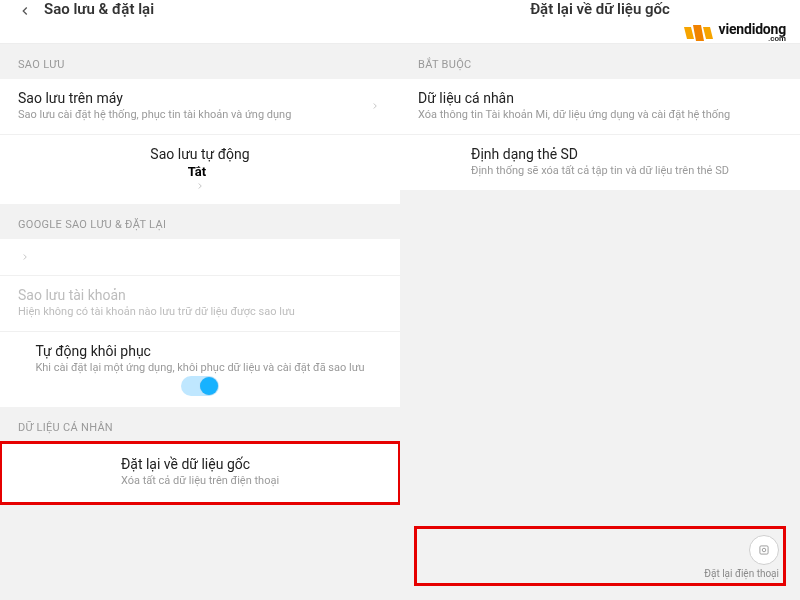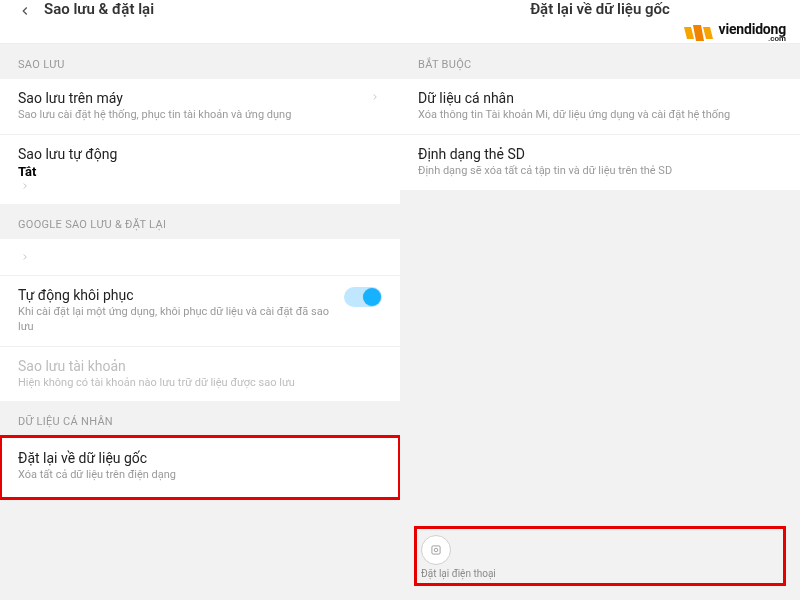--- a/index.html
+++ b/index.html
@@ -56,21 +56,21 @@
     text-transform: uppercase;
   }
   .group {
     background: #ffffff;
   }
   .item {
     padding: 11px 18px;
     background: #ffffff;
     border-bottom: 1px solid #f0f0f0;
     display: flex;
-    align-items: flex-start;
+    align-items: center;
     position: relative;
   }
   .item:last-child { border-bottom: 0; flex-direction: column; }
   .item-text {
     flex: 1;
     min-width: 0;
   }
   .item-title {
     font-size: 14px;
     color: #222;
@@ -135,21 +135,21 @@
     background: #f2f2f2;
     position: relative;
   }
   .reset-btn-wrap {
     position: absolute;
     left: 14px;
     right: 14px;
     bottom: 14px;
     border: 3px solid #e60000;
     padding: 6px 4px 4px 4px;
-    text-align: left;
+    text-align: right;
   }
   .reset-circle {
     width: 30px;
     height: 30px;
     border-radius: 50%;
     border: 1px solid #d0d0d0;
     display: inline-flex;
     align-items: center;
     justify-content: center;
     color: #999;
@@ -238,43 +238,43 @@
 
     <div class="section-label">GOOGLE SAO LƯU &amp; ĐẶT LẠI</div>
     <div class="group">
       <div class="item">
         <div class="chev">
           <svg width="10" height="10" viewBox="0 0 24 24" fill="none" stroke="currentColor" stroke-width="2.2">
               <polyline points="9 18 15 12 9 6"></polyline>
             </svg>
         </div>
       </div>
+      <div class="item disabled">
+        <div class="item-text">
+          <div class="item-title">Sao lưu tài khoản</div>
+          <div class="item-sub">Hiện không có tài khoản nào lưu trữ dữ liệu được sao lưu</div>
+        </div>
+      </div>
       <div class="item">
         <div class="item-text">
           <div class="item-title">Tự động khôi phục</div>
           <div class="item-sub">Khi cài đặt lại một ứng dụng, khôi phục dữ liệu và cài đặt đã sao lưu</div>
         </div>
         <div class="toggle on">
           <div class="knob"></div>
-        </div>
-      </div>
-      <div class="item disabled">
-        <div class="item-text">
-          <div class="item-title">Sao lưu tài khoản</div>
-          <div class="item-sub">Hiện không có tài khoản nào lưu trữ dữ liệu được sao lưu</div>
         </div>
       </div>
     </div>
 
     <div class="section-label">DỮ LIỆU CÁ NHÂN</div>
     <div class="group">
       <div class="item highlight-red" style="padding-bottom:16px; padding-top:14px;">
         <div class="item-text">
           <div class="item-title">Đặt lại về dữ liệu gốc</div>
-          <div class="item-sub">Xóa tất cả dữ liệu trên điện dạng</div>
+          <div class="item-sub">Xóa tất cả dữ liệu trên điện thoại</div>
         </div>
       </div>
     </div>
   </div>
 
   <div class="pane">
     <div class="header" style="justify-content:center;">
       <div class="title">Đặt lại về dữ liệu gốc</div>
     </div>
 
@@ -282,21 +282,21 @@
     <div class="group">
       <div class="item">
         <div class="item-text">
           <div class="item-title">Dữ liệu cá nhân</div>
           <div class="item-sub">Xóa thông tin Tài khoản Mi, dữ liệu ứng dụng và cài đặt hệ thống</div>
         </div>
       </div>
       <div class="item">
         <div class="item-text">
           <div class="item-title">Định dạng thẻ SD</div>
-          <div class="item-sub">Định dạng sẽ xóa tất cả tập tin và dữ liệu trên thẻ SD</div>
+          <div class="item-sub">Định thống sẽ xóa tất cả tập tin và dữ liệu trên thẻ SD</div>
         </div>
       </div>
     </div>
 
     <div class="right-body">
       <div class="reset-btn-wrap">
         <div class="reset-circle">
           <svg width="14" height="14" viewBox="0 0 24 24" fill="none" stroke="currentColor" stroke-width="1.6">
             <rect x="5" y="5" width="14" height="14" rx="2"></rect>
             <circle cx="12" cy="12" r="3"></circle>

